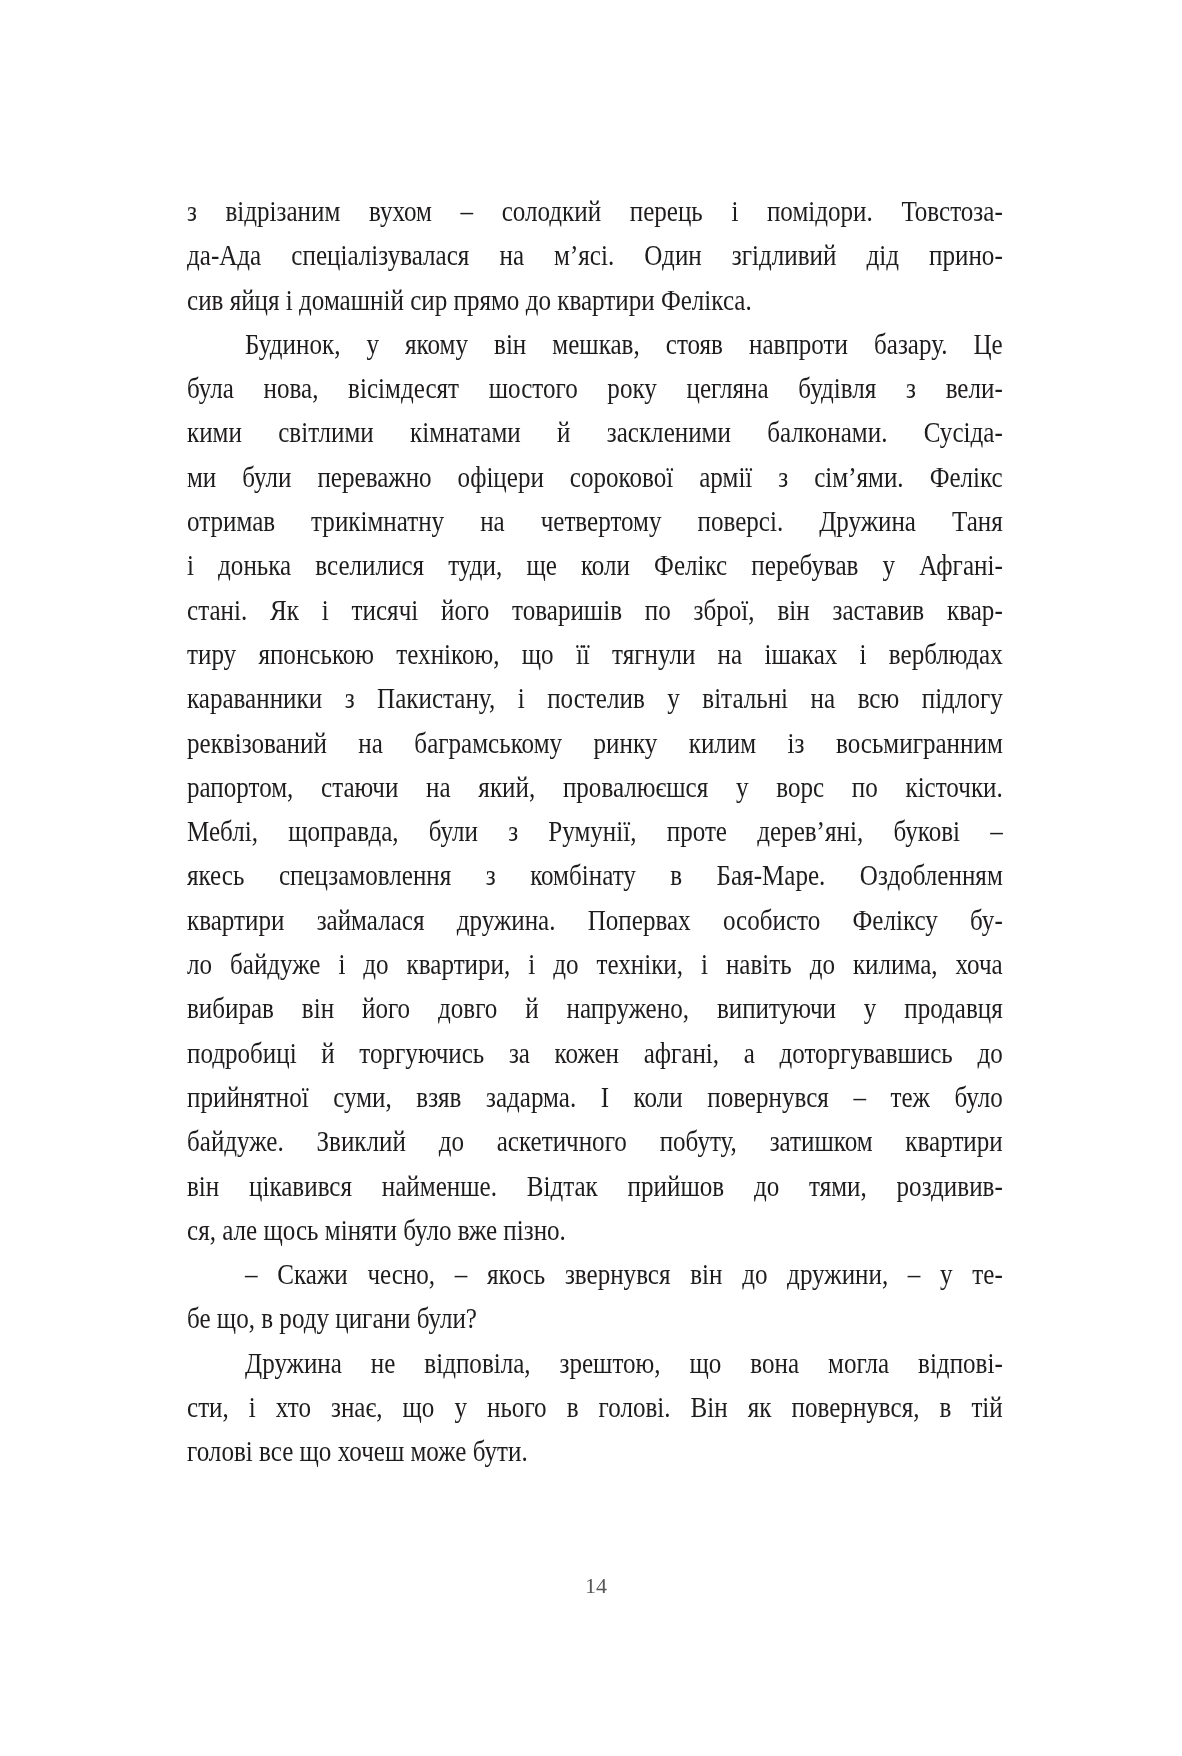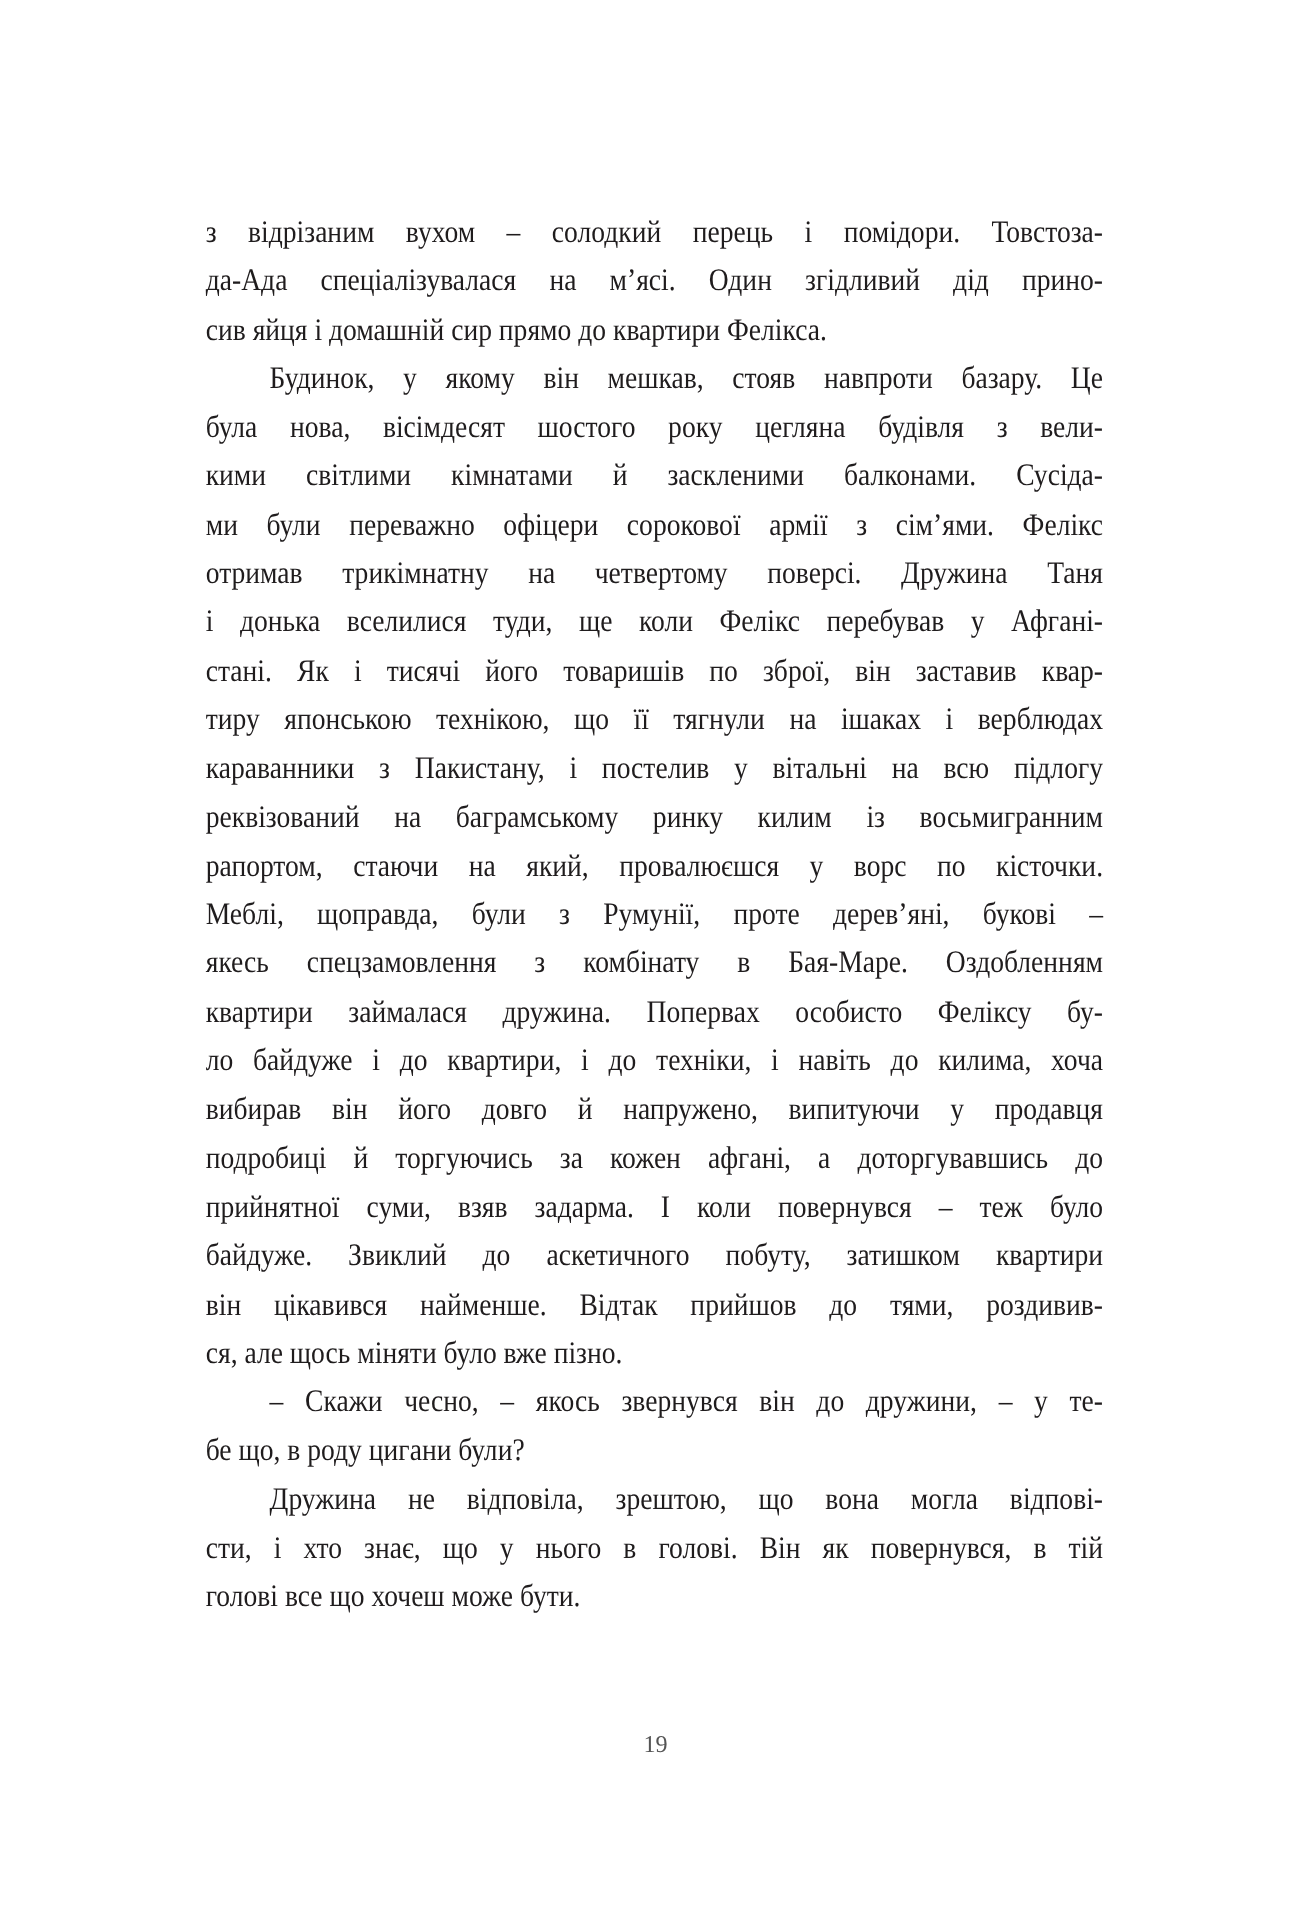--- a/index.html
+++ b/index.html
@@ -56,14 +56,14 @@
     <div class="line">прийнятної суми, взяв задарма. І коли повернувся – теж було</div>
     <div class="line">байдуже. Звиклий до аскетичного побуту, затишком квартири</div>
     <div class="line">він цікавився найменше. Відтак прийшов до тями, роздивив-</div>
     <div class="line last">ся, але щось міняти було вже пізно.</div>
     <div class="line indent">– Скажи чесно, – якось звернувся він до дружини, – у те-</div>
     <div class="line last">бе що, в роду цигани були?</div>
     <div class="line indent">Дружина не відповіла, зрештою, що вона могла відпові-</div>
     <div class="line">сти, і хто знає, що у нього в голові. Він як повернувся, в тій</div>
     <div class="line last">голові все що хочеш може бути.</div>
   </div>
-  <div class="page-number"><span>19</span></div>
+  <div class="page-number"><span>14</span></div>
 </div>
 
 </body></html>

